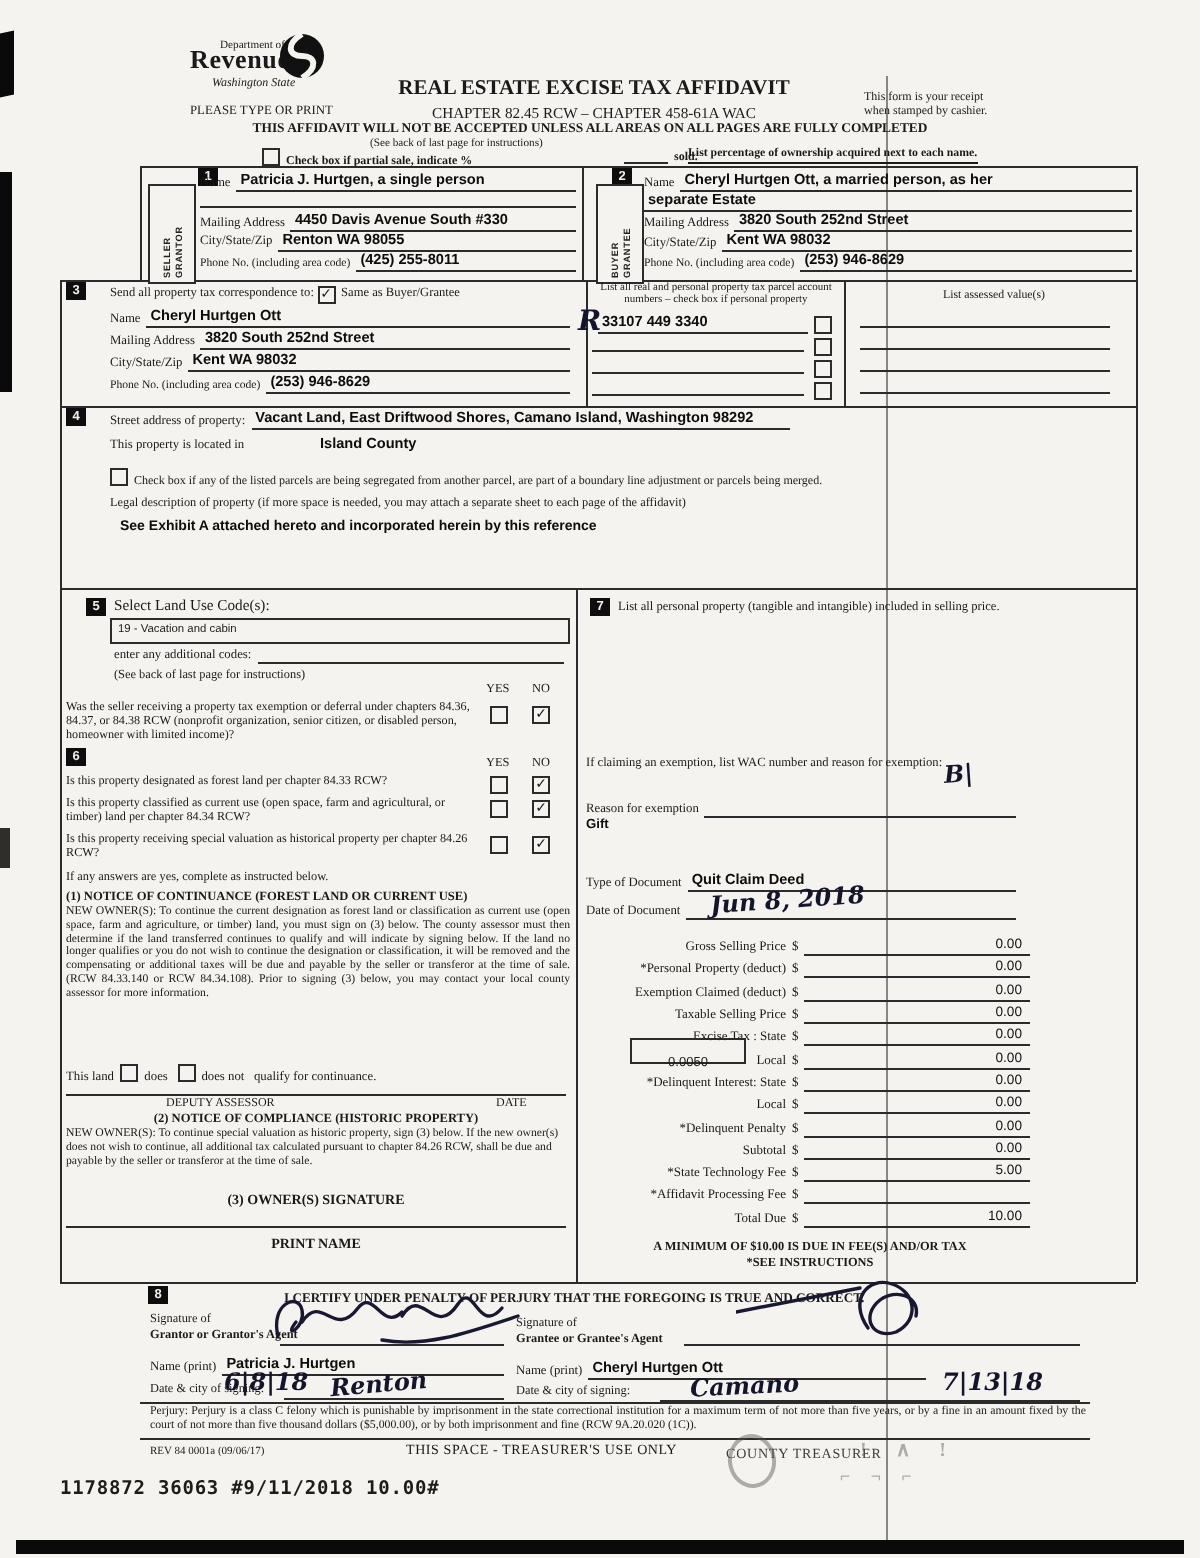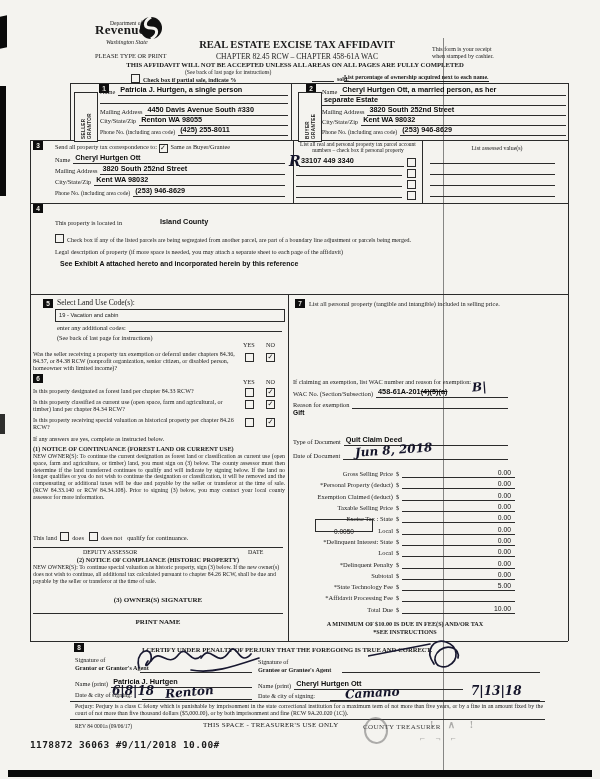--- a/index.html
+++ b/index.html
@@ -172,20 +172,24 @@
   <div class="ln" style="left:296px;top:197px;width:106px;"></div>
   <div class="chk" style="left:407px;top:191px;"></div>
 
   <div class="t" style="left:432px;top:145px;width:130px;text-align:center;font-size:5.9px;">List assessed value(s)</div>
   <div class="ln" style="left:430px;top:163px;width:125px;"></div>
   <div class="ln" style="left:430px;top:174px;width:125px;"></div>
   <div class="ln" style="left:430px;top:185px;width:125px;"></div>
   <div class="ln" style="left:430px;top:196px;width:125px;"></div>
 
   <div class="sq" style="left:33px;top:204px;">4</div>
+  <div class="frow" style="left:55px;top:205px;width:340px;">
+      <span class="lb">Street address of property:</span>
+      <span class="fl">Vacant Land, East Driftwood Shores, Camano Island, Washington 98292</span>
+    </div>
   <div class="t" style="left:55px;top:219px;">This property is located in</div>
   <div class="t v" style="left:160px;top:218px;">Island County</div>
   <div class="t" style="left:55px;top:234px;font-size:6px;">
     <span class="chki"></span><span>Check box if any of the listed parcels are being segregated from another parcel, are part of a boundary line adjustment or parcels being merged.</span>
   </div>
   <div class="t" style="left:55px;top:248px;font-size:6.2px;">Legal description of property (if more space is needed, you may attach a separate sheet to each page of the affidavit)</div>
   <div class="t v" style="left:60px;top:260px;font-size:7px;">See Exhibit A attached hereto and incorporated herein by this reference</div>
 
   <div class="sq" style="left:43px;top:299px;">5</div>
   <div class="t" style="left:57px;top:299px;font-size:7.6px;">Select Land Use Code(s):</div>
@@ -229,24 +233,20 @@
   <div class="t" style="left:248px;top:549px;font-size:6px;">DATE</div>
   <div class="t b c" style="left:33px;top:556px;width:250px;font-size:6.3px;">(2) NOTICE OF COMPLIANCE (HISTORIC PROPERTY)</div>
   <div class="tw" style="left:33px;top:564px;width:250px;font-size:5.85px;line-height:6.8px;">NEW OWNER(S): To continue special valuation as historic property, sign (3) below. If the new owner(s) does not wish to continue, all additional tax calculated pursuant to chapter 84.26 RCW, shall be due and payable by the seller or transferor at the time of sale.</div>
   <div class="t b c" style="left:33px;top:597px;width:250px;font-size:7px;">(3) OWNER(S) SIGNATURE</div>
   <div class="ln" style="left:33px;top:613px;width:250px;"></div>
   <div class="t b c" style="left:33px;top:619px;width:250px;font-size:7px;">PRINT NAME</div>
 
   <div class="sq" style="left:295px;top:299px;">7</div>
   <div class="tw" style="left:309px;top:300px;width:232px;font-size:6.3px;">List all  personal property (tangible and intangible) included in selling price.</div>
   <div class="t" style="left:293px;top:378px;font-size:6.3px;">If claiming an exemption, list WAC number and reason for exemption:</div>
-  <div class="frow" style="left:293px;top:388px;width:215px;">
-    <span class="lb">WAC No. (Section/Subsection)</span>
-    <span class="fl"><span>458-61A-201</span><span class="strike">(4)(5)(a)</span></span>
-  </div>
   <div class="hand" style="left:472px;top:380px;font-size:12px;transform:rotate(-4deg);">B|</div>
   <div class="frow" style="left:293px;top:401px;width:215px;">
       <span class="lb">Reason for exemption</span>
       <span class="fl"></span>
     </div>
   <div class="t v" style="left:293px;top:409px;font-size:6.6px;">Gift</div>
   <div class="frow" style="left:293px;top:436px;width:215px;">
       <span class="lb">Type of Document</span>
       <span class="fl">Quit Claim Deed</span>
     </div>

